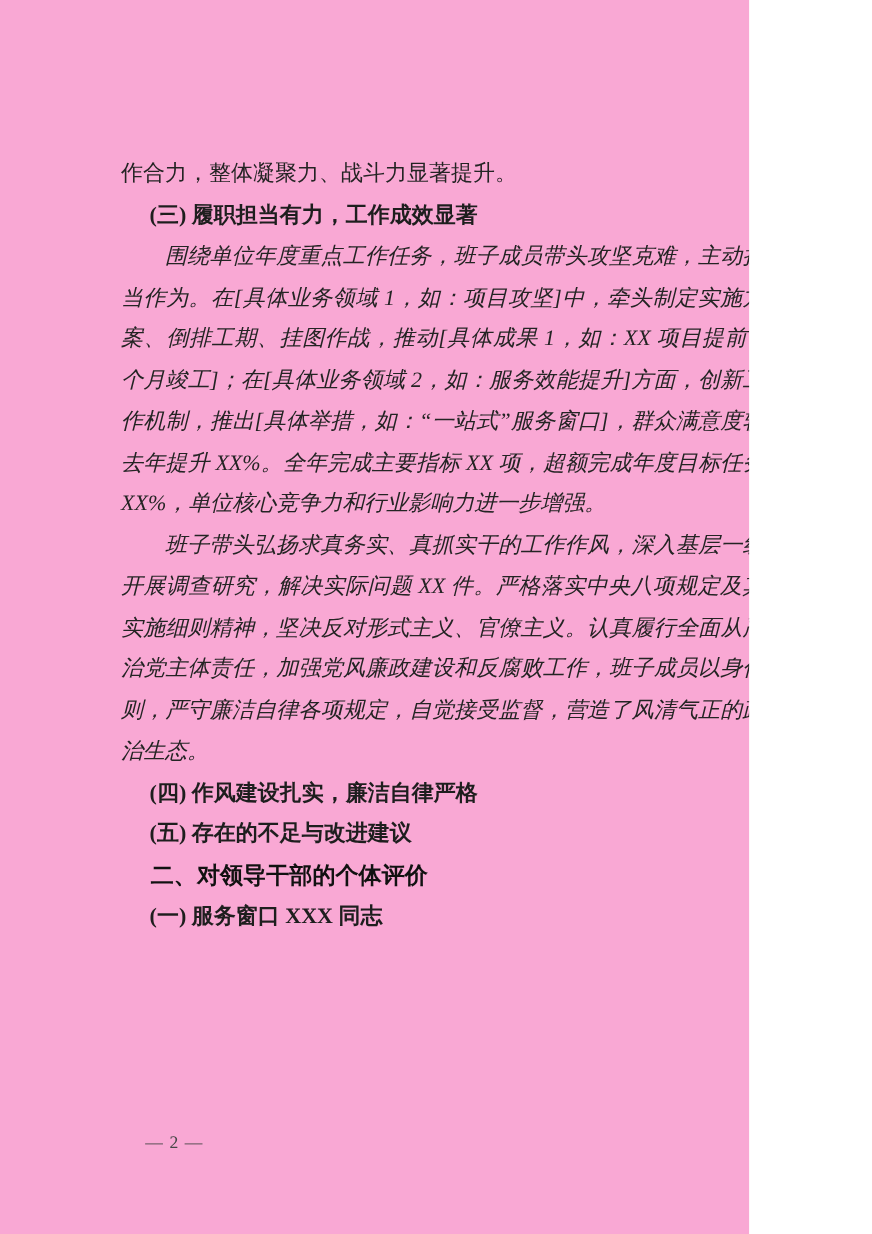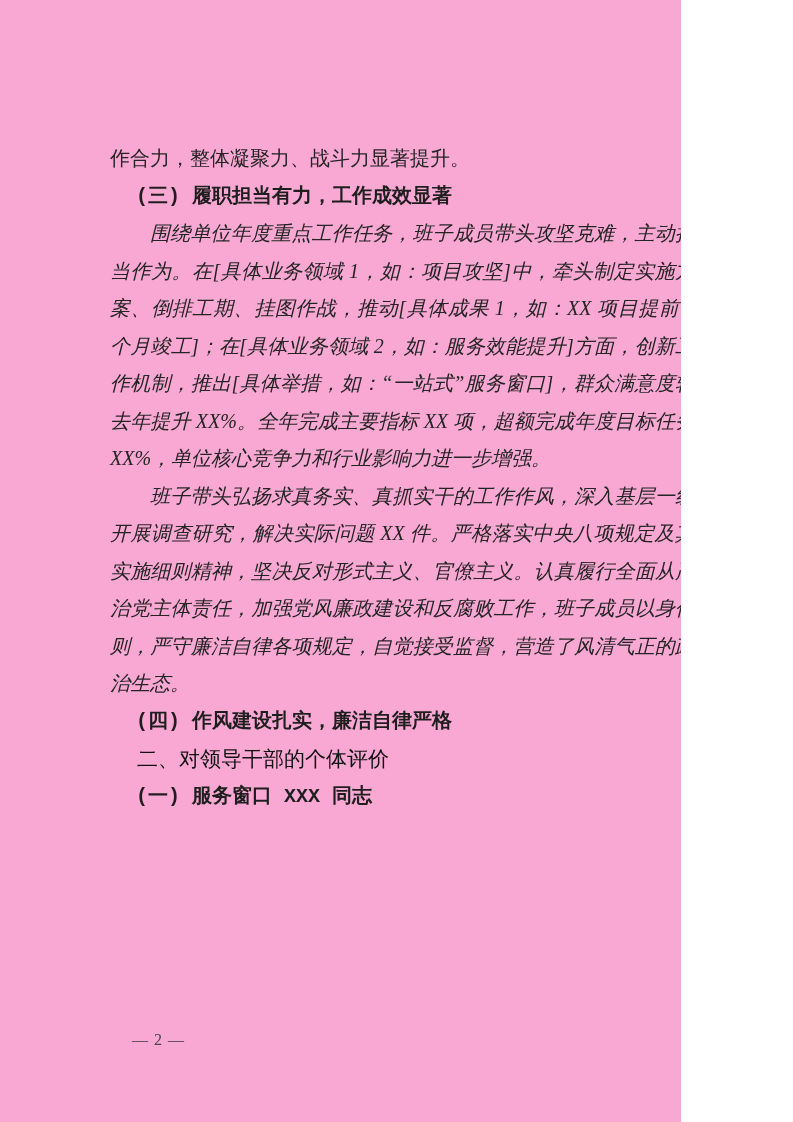--- a/index.html
+++ b/index.html
@@ -30,25 +30,25 @@
     padding: 0;
   }
   .indent {
     text-indent: 40px;
     font-style: italic;
   }
   .h-kai {
     text-indent: 26px;
     font-weight: 700;
     color: #1e1e1e;
-    font-family: Liberation Mono, monospace;
+    font-family: Liberation Serif, serif;
   }
   .h-hei {
     text-indent: 27px;
-    font-weight: 400;
+    font-weight: 700;
     font-size: 21px;
     color: #111111;
     font-family: "Liberation Sans", "DejaVu Sans", sans-serif;
   }
   .page-footer {
     position: absolute;
     left: 132px;
     top: 1031px;
     font-size: 16px;
     color: #474747;
@@ -60,19 +60,20 @@
 <body>
 
 <div class="page">
 
   <div class="doc-content">
     <p class="block">作合力，整体凝聚力、战斗力显著提升。</p>
     <p class="block h-kai">(三) 履职担当有力，工作成效显著</p>
     <p class="block indent">围绕单位年度重点工作任务，班子成员带头攻坚克难，主动担当作为。在[具体业务领域 1，如：项目攻坚]中，牵头制定实施方案、倒排工期、挂图作战，推动[具体成果 1，如：XX 项目提前 3 个月竣工]；在[具体业务领域 2，如：服务效能提升]方面，创新工作机制，推出[具体举措，如：“一站式”服务窗口]，群众满意度较去年提升 XX%。全年完成主要指标 XX 项，超额完成年度目标任务 XX%，单位核心竞争力和行业影响力进一步增强。</p>
     <p class="block indent">班子带头弘扬求真务实、真抓实干的工作作风，深入基层一线开展调查研究，解决实际问题 XX 件。严格落实中央八项规定及其实施细则精神，坚决反对形式主义、官僚主义。认真履行全面从严治党主体责任，加强党风廉政建设和反腐败工作，班子成员以身作则，严守廉洁自律各项规定，自觉接受监督，营造了风清气正的政治生态。</p>
     <p class="block h-kai">(四) 作风建设扎实，廉洁自律严格</p>
+    <p class="block h-kai">(五) 存在的不足与改进建议</p>
     <p class="block h-hei">二、对领导干部的个体评价</p>
     <p class="block h-kai">(一) 服务窗口 XXX 同志</p>
   </div>
 
   <div class="page-footer">— 2 —</div>
 
 </div>
 
 </body></html>

